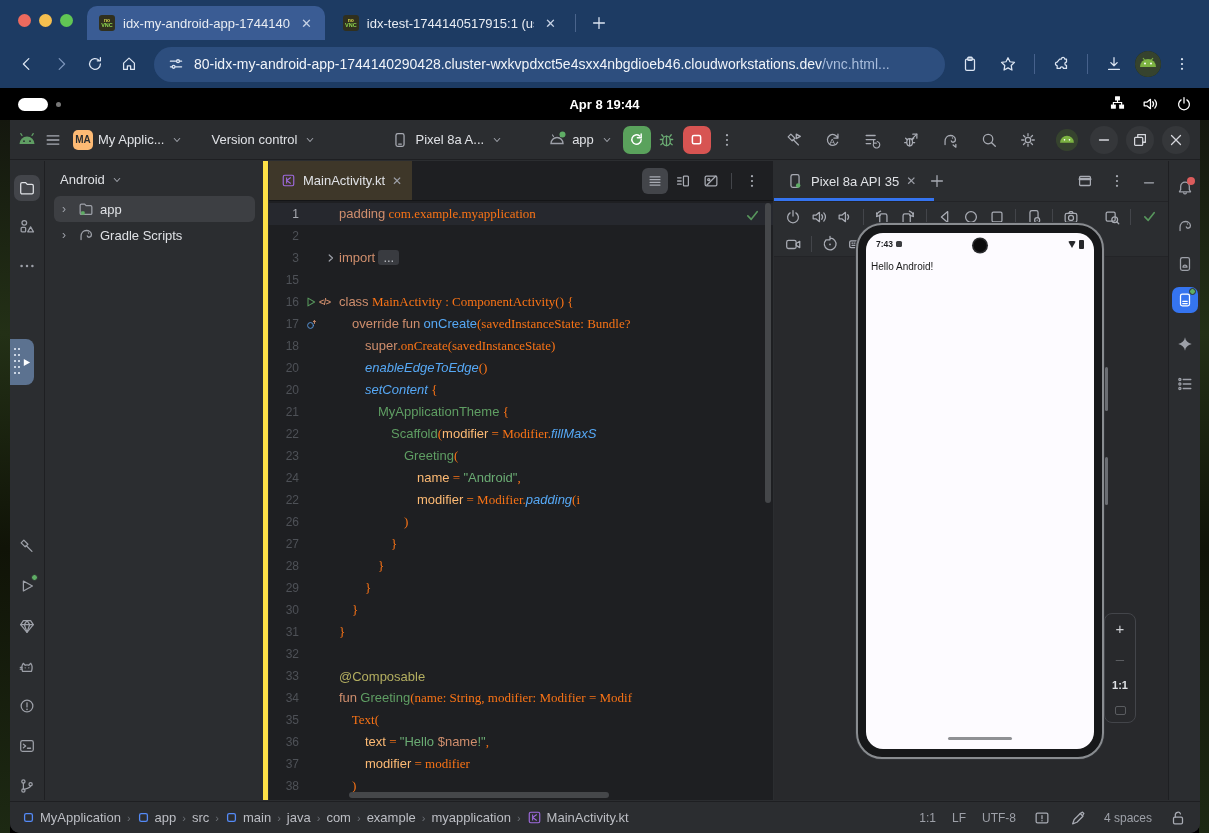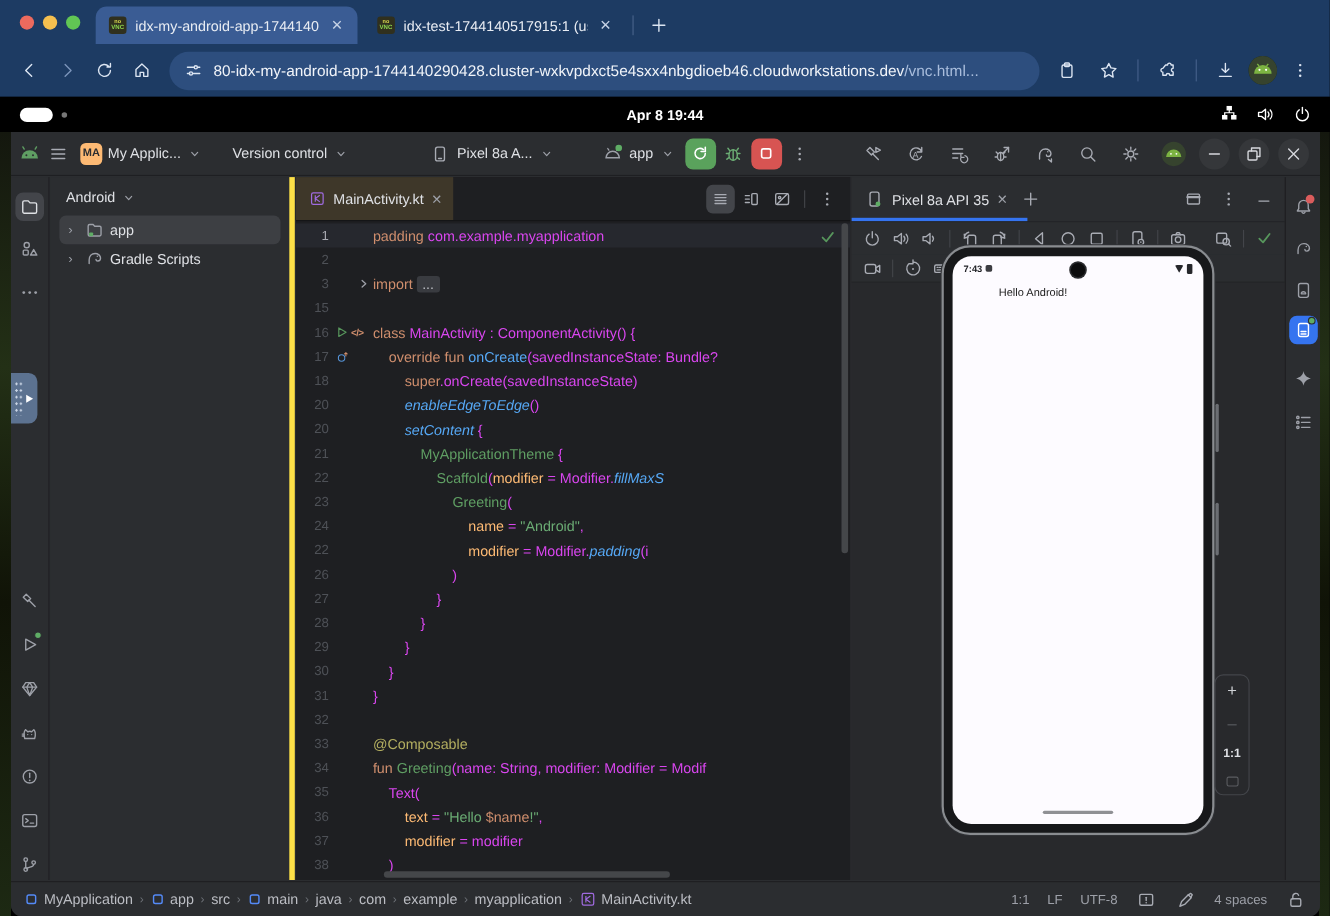--- a/index.html
+++ b/index.html
@@ -72,21 +72,21 @@
   .ed-tab .x{color:#9da0a8;font-size:12px;}
   .ed-views{margin-left:auto;display:flex;align-items:center;gap:2px;padding-right:8px;color:#a8abb3;}
   .code{position:absolute;left:0;top:42px;width:100%;height:597px;font-family:"DejaVu Sans Mono","Liberation Mono",monospace;font-size:13px;overflow:hidden;}
   .crow{display:flex;height:22px;align-items:center;white-space:pre;}
   .crow.cur{background:#26282e;}
   .lnum{width:30px;text-align:right;color:#4e5157;font-size:12px;flex:none;}
   .crow.cur .lnum{color:#a9abb2;}
   .gslot{width:40px;height:100%;display:flex;align-items:center;gap:2px;padding-left:6px;flex:none;}
   .gut-fold{margin-left:auto;margin-right:2px;color:#9da0a8;}
   .ctext{color:#bcbec4;}
-  .tk-k{color:#cf8e6d;} .tk-p{color:#d946ef;} .tk-f{color:#56a8f5;}
+  .tk-k{color:#cf8e6d;} .tk-p{color:#f97316;font-family:Liberation Serif, serif;} .tk-f{color:#56a8f5;}
   .tk-e{color:#56a8f5;font-style:italic;} .tk-c{color:#5f9e63;}
   .tk-s{color:#6aab73;} .tk-n{color:#fdba74;} .tk-a{color:#b3ae60;} .tk-t{color:#cf8e6d;}
   .tk-d{background:#393b40;border-radius:3px;padding:0 5px;color:#bcbec4;}
   .ed-check{position:absolute;right:12px;top:46px;color:#57965c;}
   .ed-vscroll{position:absolute;right:2px;top:42px;width:6px;height:300px;background:#45474a;border-radius:3px;}
   .ed-hscroll{position:absolute;left:80px;bottom:2px;width:260px;height:6px;background:#45474a;border-radius:3px;}
   .gut-compose{color:#cf8e6d;font-size:9px;font-weight:bold;letter-spacing:-0.5px;}
   
   .device{position:absolute;left:764px;top:0;width:394px;height:100%;background:#28292c;overflow:hidden;}
   .dev-tabbar{position:relative;height:40px;background:#2b2d30;display:flex;align-items:center;color:#dfe1e5;font-size:13px;}
@@ -98,21 +98,21 @@
   .dev-toolbar.r2{height:26px;border-bottom:1px solid #232427;}
   .sep{width:1px;height:16px;background:#43454a;margin:0 5px;flex:none;}
   .flexgap{flex:1;}
   
   .phone{position:absolute;left:82px;top:62px;width:248px;height:536px;border-radius:26px;background:#17181a;border:2px solid #898c90;box-shadow:0 0 0 1px #303236;}
   .phone-screen{position:absolute;left:8px;top:8px;right:8px;bottom:8px;background:#fdfbff;border-radius:17px;overflow:hidden;}
   .p-status{position:relative;height:18px;display:flex;align-items:center;padding:4px 10px 0 10px;color:#1c1d21;font-size:8.5px;font-weight:bold;}
   .p-hole{position:absolute;left:50%;top:6px;transform:translateX(-50%);width:13px;height:13px;border-radius:50%;background:#0c0c0d;box-shadow:0 0 0 1.5px #2a2b2e;}
   .p-statr{margin-left:auto;display:flex;align-items:center;gap:3px;color:#1c1d21;}
   .p-note{width:6px;height:6px;border-radius:1.5px;background:#3c3d41;margin-left:3px;}
-  .p-greet{padding:10px 0 0 5px;color:#1b1b1b;font-size:10px;margin-left:37px;}
+  .p-greet{padding:10px 0 0 5px;color:#1b1b1b;font-size:10px;}
   .p-gesture{position:absolute;left:50%;bottom:9px;transform:translateX(-50%);width:64px;height:3.5px;border-radius:2px;background:#8f9094;}
   .wifi-tri{width:0;height:0;border-left:4.5px solid transparent;border-right:4.5px solid transparent;border-top:7px solid #26272b;border-radius:2px;}
   .batt{width:5px;height:9px;background:#26272b;border-radius:1px;}
   
   .zoomctl{position:absolute;right:32px;top:452px;width:32px;height:110px;border:1px solid #43454a;border-radius:8px;display:flex;flex-direction:column;align-items:center;justify-content:space-around;background:transparent;}
   .zc{color:#cfd1d5;font-size:15px;line-height:1;}
   .zc.dim{color:#5a5c60;}
   .zc.ratio{font-size:11px;font-weight:bold;color:#dfe1e5;}
   .fitbox{width:11px;height:9px;border:1.5px solid #5a5c60;border-radius:2px;}
   .dev-scroll{position:absolute;right:60px;width:3px;background:#6b6e73;border-radius:2px;}

